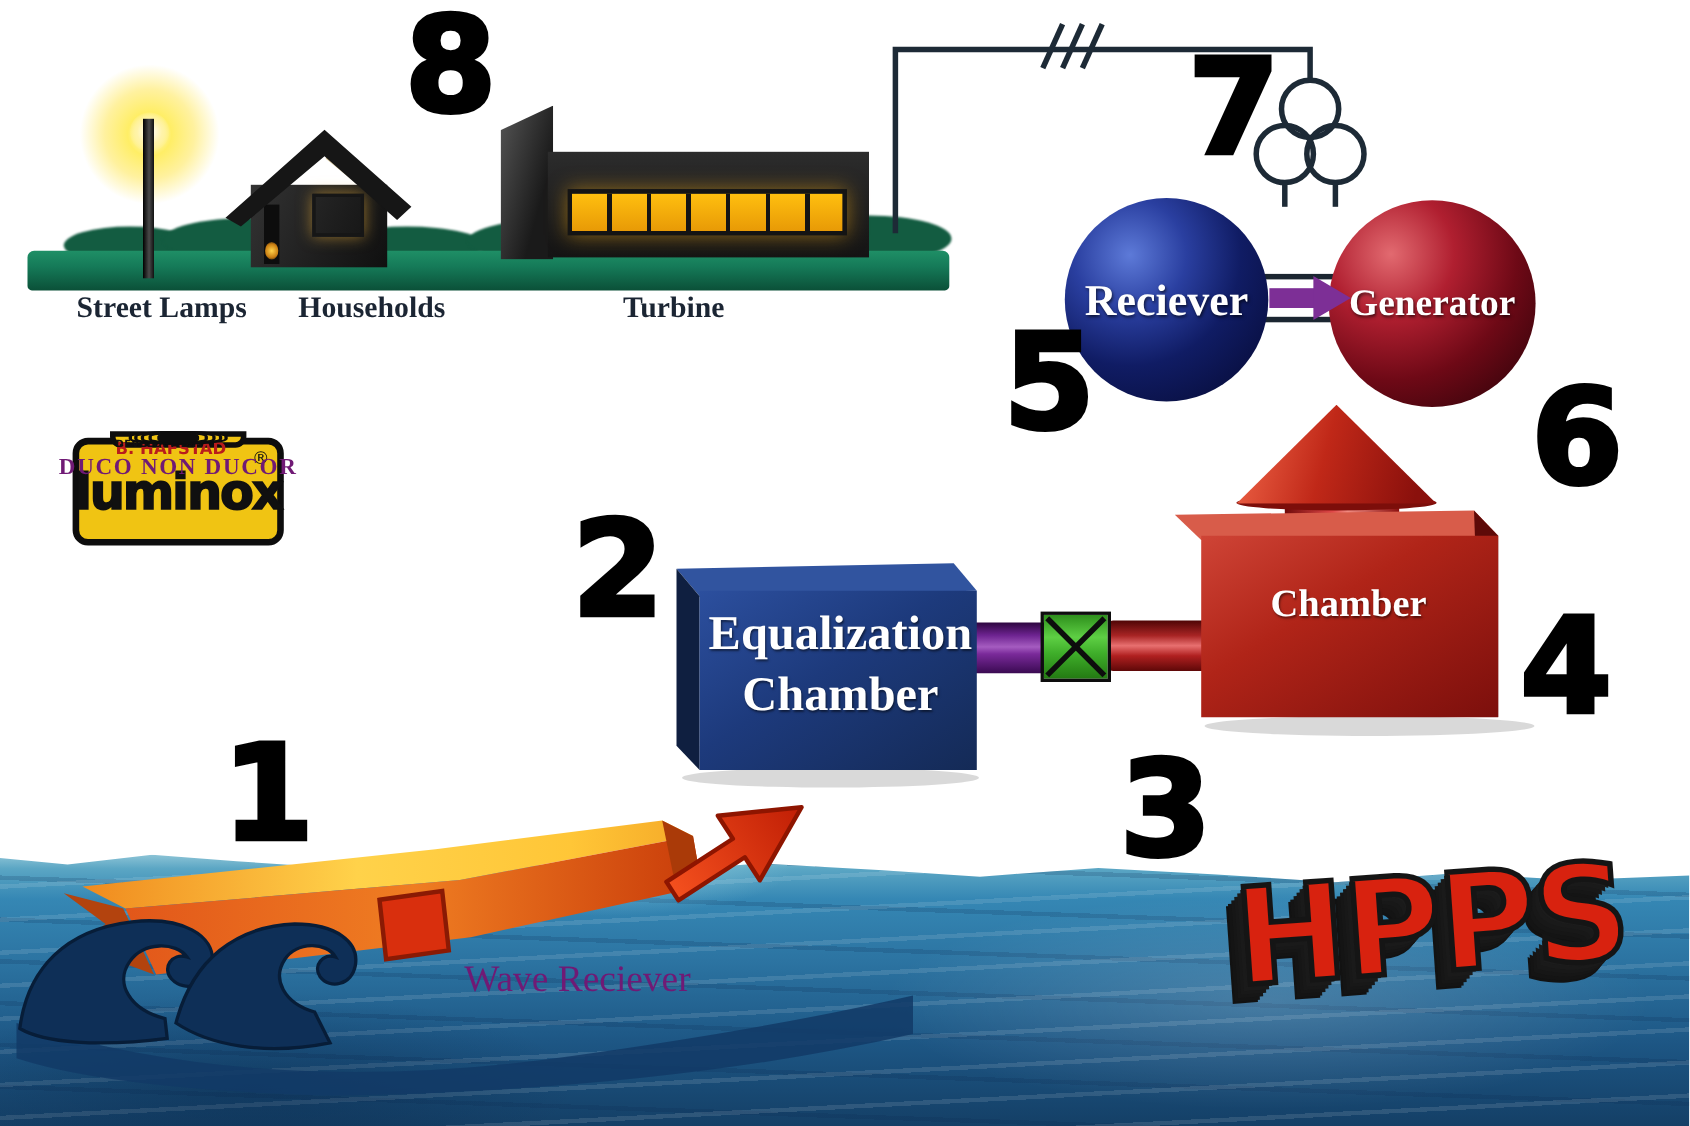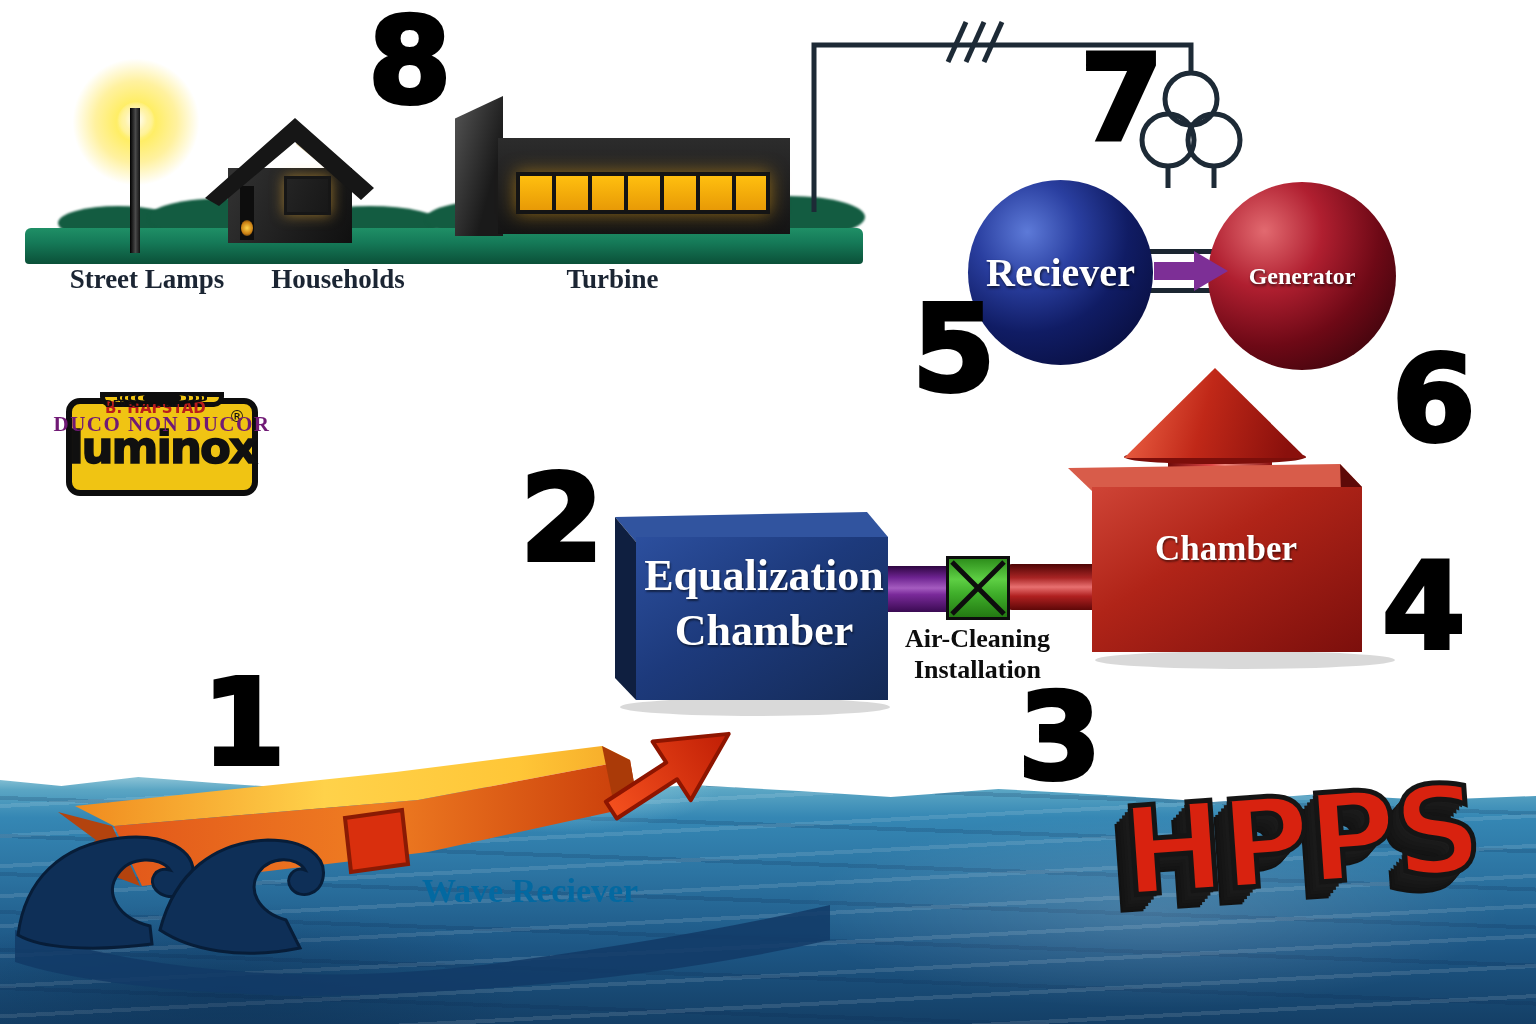--- a/index.html
+++ b/index.html
@@ -53,21 +53,21 @@
       linear-gradient(180deg,#ffbf0f,#e89a06);
     box-shadow:0 0 18px rgba(255,180,20,.5);}
 
   
   .connector{left:1146px;top:249px;width:82px;height:44px;background:#fff;
     border-top:5px solid #1b2631;border-bottom:5px solid #1b2631;}
   .sphere{border-radius:50%;display:flex;align-items:center;justify-content:center;
     color:#fff;font-weight:bold;text-shadow:1px 2px 3px rgba(0,0,0,.65);}
   .turbine{left:968px;top:180px;width:185px;height:185px;font-size:40px;
     background:radial-gradient(circle at 32% 28%,#5d7ad8 0%,#2a3fa0 28%,#101c64 55%,#05082e 100%);}
-  .generator{left:1208px;top:182px;width:188px;height:188px;font-size:24px;
+  .generator{left:1208px;top:182px;width:188px;height:188px;font-size:34px;
     background:radial-gradient(circle at 30% 26%,#e26a70 0%,#b01f30 30%,#6e0916 60%,#230207 100%);}
   .p-arrow-shaft{left:1154px;top:262px;width:42px;height:18px;background:#7d2f96;}
   .p-arrow-head{left:1194px;top:251px;width:0;height:0;
     border-left:34px solid #7d2f96;border-top:20px solid transparent;border-bottom:20px solid transparent;}
 
   
   .pipe-purple{left:880px;top:566px;width:72px;height:46px;border-radius:4px;
     background:linear-gradient(180deg,#2e0640 0%,#6d2390 25%,#a55cc0 48%,#7a2a9a 62%,#3a0a52 100%);}
   .valve{left:946px;top:556px;width:64px;height:64px;border:3px solid #0d0d0d;
     background:linear-gradient(180deg,#2e8f1c 0%,#5ecf44 35%,#3fae2a 60%,#237a12 100%);}
@@ -86,21 +86,21 @@
   .num{font-family:"DejaVu Sans","Liberation Sans",sans-serif;font-weight:bold;font-size:120px;
     line-height:.85;color:#000;-webkit-text-stroke:4px #000;}
   .slabel{font-weight:bold;font-size:27px;color:#1b2533;text-align:center;}
   .trafo-label{left:1244px;top:70px;width:150px;font-weight:bold;font-size:33px;line-height:1.04;
     color:#1b2533;text-align:center;}
   .box-label{color:#fff;font-weight:bold;text-align:center;text-shadow:1px 2px 2px rgba(0,0,0,.5);}
   .eq-label{left:640px;top:548px;width:248px;font-size:44px;line-height:1.25;}
   .ap-label{left:1100px;top:528px;width:252px;font-size:35px;line-height:1.22;}
   .ac-label{left:895px;top:624px;width:165px;font-weight:bold;font-size:26px;line-height:1.18;
     color:#0d0d0d;text-align:center;}
-  .wr-label{left:422px;top:872px;font-weight:bold;font-size:34px;color:#0369a1;}
+  .wr-label{left:422px;top:872px;font-weight:normal;font-size:34px;color:#701a75;}
   .hpps{left:1122px;top:770px;font-family:"DejaVu Sans","Liberation Sans",sans-serif;
     font-weight:bold;font-size:122px;letter-spacing:-3px;color:#d8220f;
     -webkit-text-stroke:5px #151515;transform:rotate(-4deg);
     text-shadow:-3px 3px 0 #1c1c1c,-6px 6px 0 #1a1a1a,-9px 9px 0 #181818,
       -12px 12px 0 #161616,-15px 15px 0 #141414,-17px 17px 0 #121212;}
 
   
   .logo{left:62px;top:398px;width:200px;display:flex;flex-direction:column;align-items:center;
     position:absolute;font-family:"DejaVu Sans","Liberation Sans",sans-serif;}
   .logo *{position:static;}
@@ -275,24 +275,20 @@
   <div class="num" style="left:1018px;top:686px;">3</div>
   <div class="num" style="left:1382px;top:556px;">4</div>
   <div class="num" style="left:912px;top:298px;">5</div>
   <div class="num" style="left:1392px;top:348px;">6</div>
   <div class="num" style="left:1080px;top:48px;">7</div>
   <div class="num" style="left:368px;top:10px;">8</div>
 
   <div class="slabel" style="left:62px;top:264px;width:170px;">Street Lamps</div>
   <div class="slabel" style="left:258px;top:264px;width:160px;">Households</div>
   <div class="slabel" style="left:550px;top:264px;width:125px;">Turbine</div>
-  <div class="ac-label">
-    <div style="position:static;">Air-Cleaning</div>
-    <div style="position:static;">Installation</div>
-  </div>
   <div class="wr-label">Wave Reciever</div>
 
   <div class="logo">
     <div class="main-tab">
       <span class="brand">luminox</span>
       <span class="reg">®</span>
     </div>
     <div class="mid-tab">
       <div class="owner">B. HAFSTAD</div>
       <div class="division">DEVELOPMENT</div>

